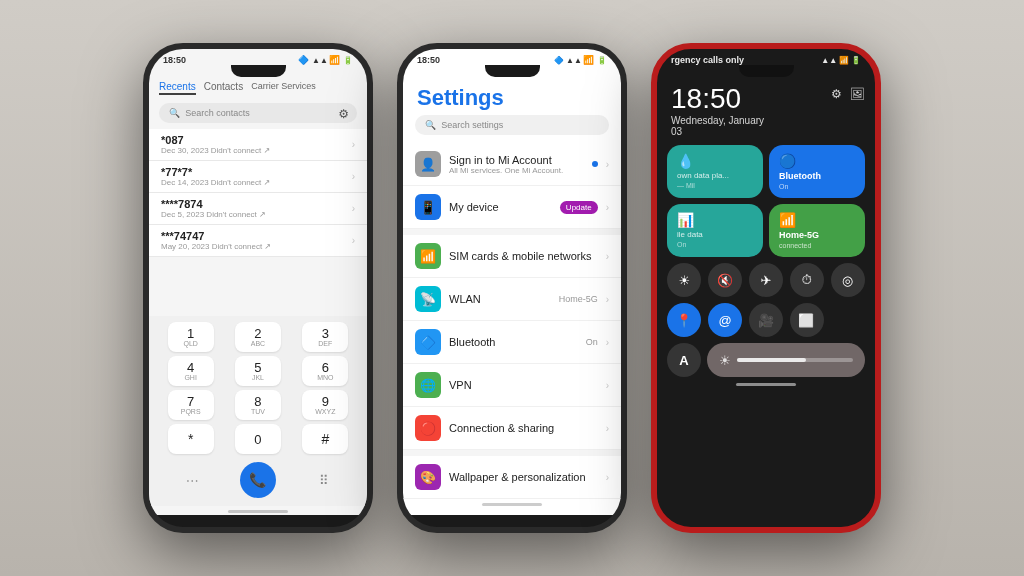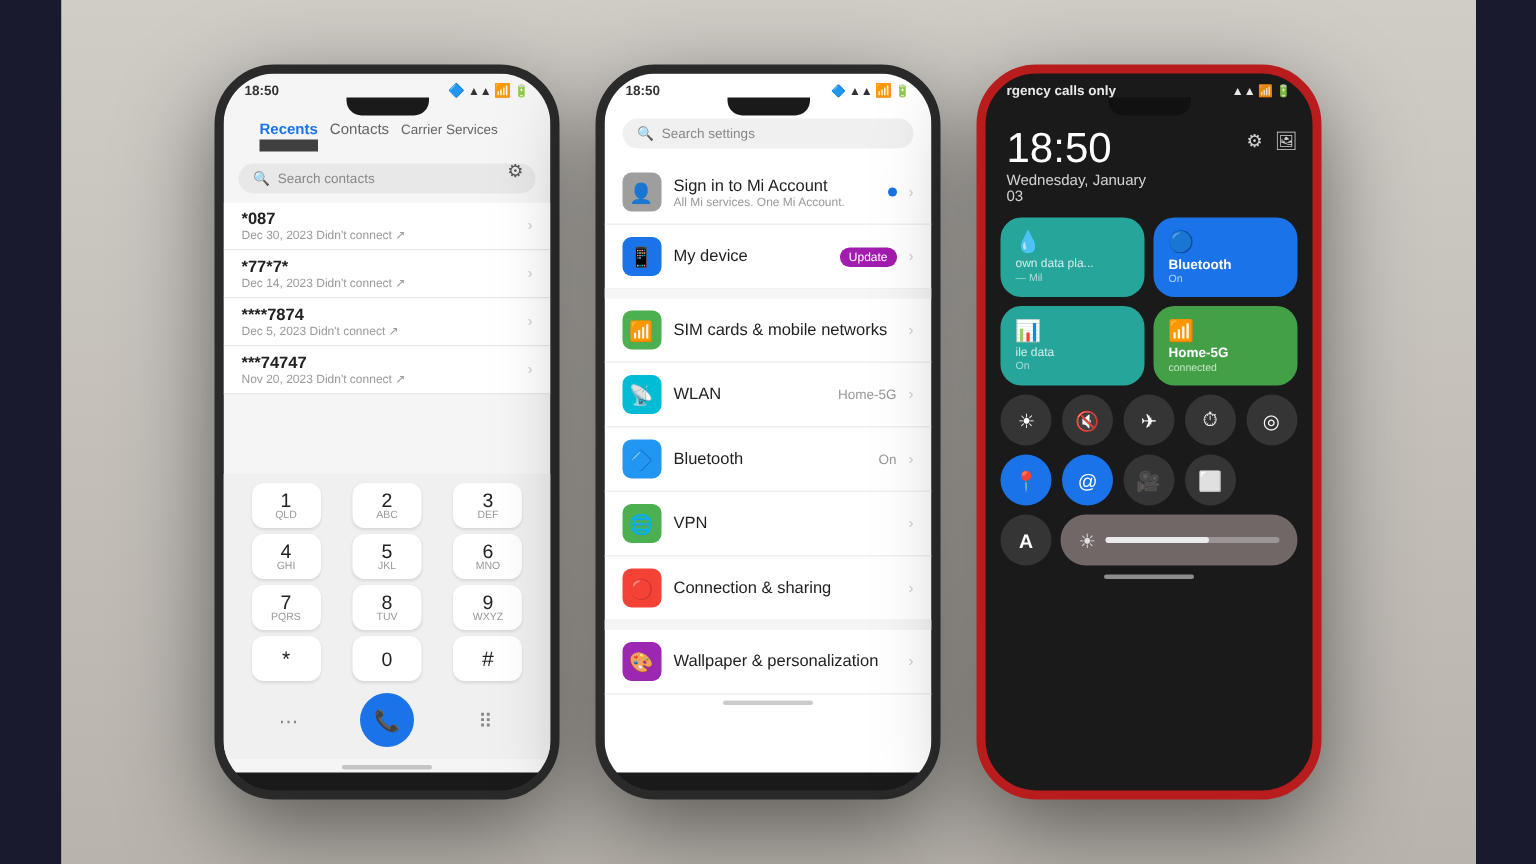--- a/index.html
+++ b/index.html
@@ -71,21 +71,21 @@
       display: flex;
       flex-direction: column;
       background: #f5f5f5;
     }
     .dialer-tabs {
       display: flex;
       gap: 8px;
       font-size: 10px;
       padding: 2px 10px;
     }
-    .tab-active { color: #1a73e8; font-weight: 700; border-bottom: 8px solid #404040; padding-bottom: 1px; margin-left: 14px; }
+    .tab-active { color: #1a73e8; font-weight: 400; border-bottom: 2px solid #404040; padding-bottom: 1px; }
     .tab-inactive { color: #666; text-align: center; }
     .search-bar {
       margin: 6px 10px;
       background: #e8e8e8;
       border-radius: 20px;
       padding: 5px 10px;
       display: flex;
       align-items: center;
       gap: 5px;
       font-size: 9px;
@@ -350,21 +350,21 @@
     
     .phone-body {
       border-radius: 40px;
       padding: 0;
       position: relative;
       background: #1a1a1a;
     }
 
     
     .scene {
-      width: 943px;
+      width: 1024px;
       height: 576px;
       background: #e8e5df;
       display: flex;
       align-items: center;
       justify-content: center;
       gap: 24px;
       position: relative;
     }
     .scene::before {
       content: '';
@@ -425,21 +425,21 @@
         <div class="call-item">
           <div>
             <div class="call-number">****7874</div>
             <div class="call-date">Dec 5, 2023 Didn't connect ↗</div>
           </div>
           <span class="call-arrow">›</span>
         </div>
         <div class="call-item">
           <div>
             <div class="call-number">***74747</div>
-            <div class="call-date">Nov 20, 2023 Didn't connect ↗</div>
+            <div class="call-date">May 20, 2023 Didn't connect ↗</div>
           </div>
           <span class="call-arrow">›</span>
         </div>
       </div>
 
       <div class="keypad">
         <div class="keypad-row">
           <div class="key">
               <span class="key-num">1</span>
               <span class="key-alpha">QLD</span>
@@ -508,20 +508,21 @@
         <span>18:50</span>
         <div class="status-icons">
           <span style="font-size:8px;">🔷</span>
           <span style="font-size:8px;">▲▲</span>
           <span>📶</span>
           <span style="font-size:8px;">🔋</span>
         </div>
       </div>
       <div class="notch-small"></div>
 
+      <div class="settings-title">Settings</div>
 
       <div class="settings-search">
         <span>🔍</span>
         <span>Search settings</span>
       </div>
 
       <div class="settings-item">
         <div class="settings-icon icon-gray">👤</div>
         <div class="item-label-wrap">
           <div class="settings-label">Sign in to Mi Account</div>

